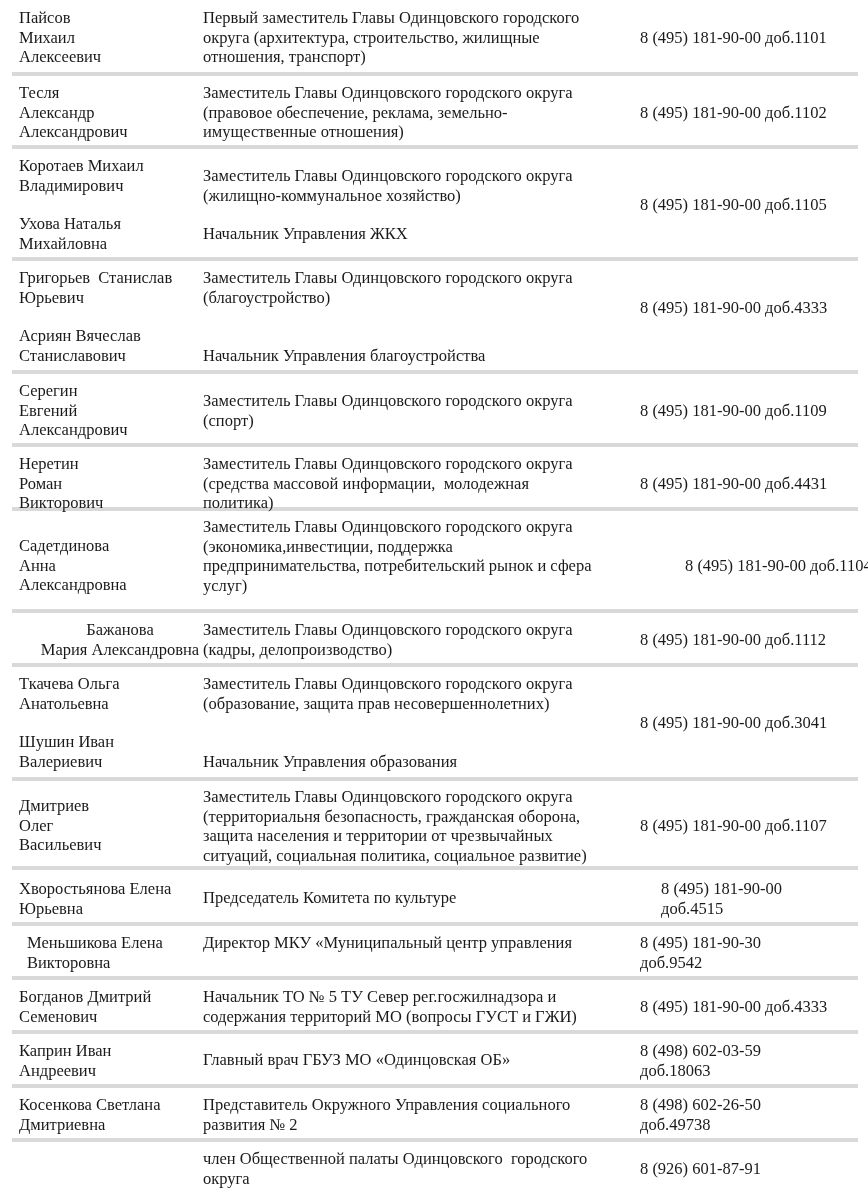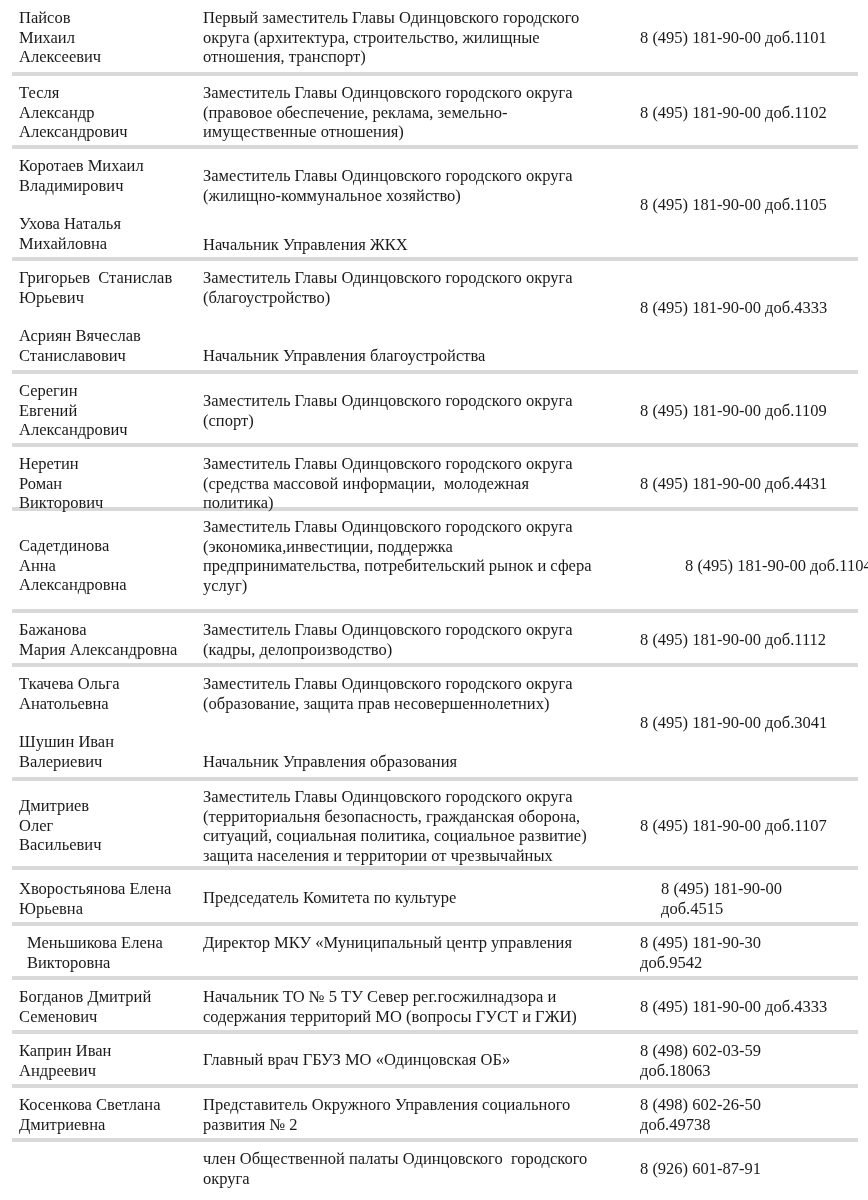--- a/index.html
+++ b/index.html
@@ -66,21 +66,21 @@
       <span class="line">Владимирович</span>
     </div>
     <div class="name" style="left: 19px; top: 214px; position: absolute;">
       <span class="line">Ухова Наталья</span>
       <span class="line">Михайловна</span>
     </div>
     <div class="role" style="left: 203px; top: 166px; position: absolute;">
       <span class="line">Заместитель Главы Одинцовского городского округа</span>
       <span class="line">(жилищно-коммунальное хозяйство)</span>
     </div>
-    <div class="role" style="left: 203px; top: 235px; position: absolute;">
+    <div class="role" style="left: 203px; top: 224px; position: absolute;">
       <span class="line">Начальник Управления ЖКХ</span>
     </div>
     <div class="phone" style="left: 640px; top: 195px; position: absolute;">
       <span class="line">8 (495) 181-90-00 доб.1105</span>
     </div>
     <div class="name" style="left: 19px; top: 268px; position: absolute;">
       <span class="line">Григорьев  Станислав</span>
       <span class="line">Юрьевич</span>
     </div>
     <div class="name" style="left: 19px; top: 326px; position: absolute;">
@@ -129,21 +129,21 @@
     </div>
     <div class="role" style="left: 203px; top: 517px; position: absolute;">
       <span class="line">Заместитель Главы Одинцовского городского округа</span>
       <span class="line">(экономика,инвестиции, поддержка</span>
       <span class="line">предпринимательства, потребительский рынок и сфера</span>
       <span class="line">услуг)</span>
     </div>
     <div class="phone" style="left: 640px; top: 556px; position: absolute; margin-left: 45px;">
       <span class="line">8 (495) 181-90-00 доб.1104</span>
     </div>
-    <div class="name" style="left: 19px; top: 620px; position: absolute;">
+    <div class="name" style="left: 30px; top: 620px; position: absolute; text-align: center;">
       <span class="line">Бажанова</span>
       <span class="line">Мария Александровна</span>
     </div>
     <div class="role" style="left: 203px; top: 620px; position: absolute;">
       <span class="line">Заместитель Главы Одинцовского городского округа</span>
       <span class="line">(кадры, делопроизводство)</span>
     </div>
     <div class="phone" style="left: 640px; top: 630px; position: absolute;">
       <span class="line">8 (495) 181-90-00 доб.1112</span>
     </div>
@@ -166,22 +166,22 @@
       <span class="line">8 (495) 181-90-00 доб.3041</span>
     </div>
     <div class="name" style="left: 19px; top: 796px; position: absolute;">
       <span class="line">Дмитриев</span>
       <span class="line">Олег</span>
       <span class="line">Васильевич</span>
     </div>
     <div class="role" style="left: 203px; top: 787px; position: absolute;">
       <span class="line">Заместитель Главы Одинцовского городского округа</span>
       <span class="line">(территориальня безопасность, гражданская оборона,</span>
+      <span class="line">защита населения и территории от чрезвычайных</span>
       <span class="line">ситуаций, социальная политика, социальное развитие)</span>
-      <span class="line">защита населения и территории от чрезвычайных</span>
     </div>
     <div class="phone" style="left: 640px; top: 816px; position: absolute;">
       <span class="line">8 (495) 181-90-00 доб.1107</span>
     </div>
     <div class="name" style="left: 19px; top: 879px; position: absolute;">
       <span class="line">Хворостьянова Елена</span>
       <span class="line">Юрьевна</span>
     </div>
     <div class="role" style="left: 203px; top: 888px; position: absolute;">
       <span class="line">Председатель Комитета по культуре</span>

